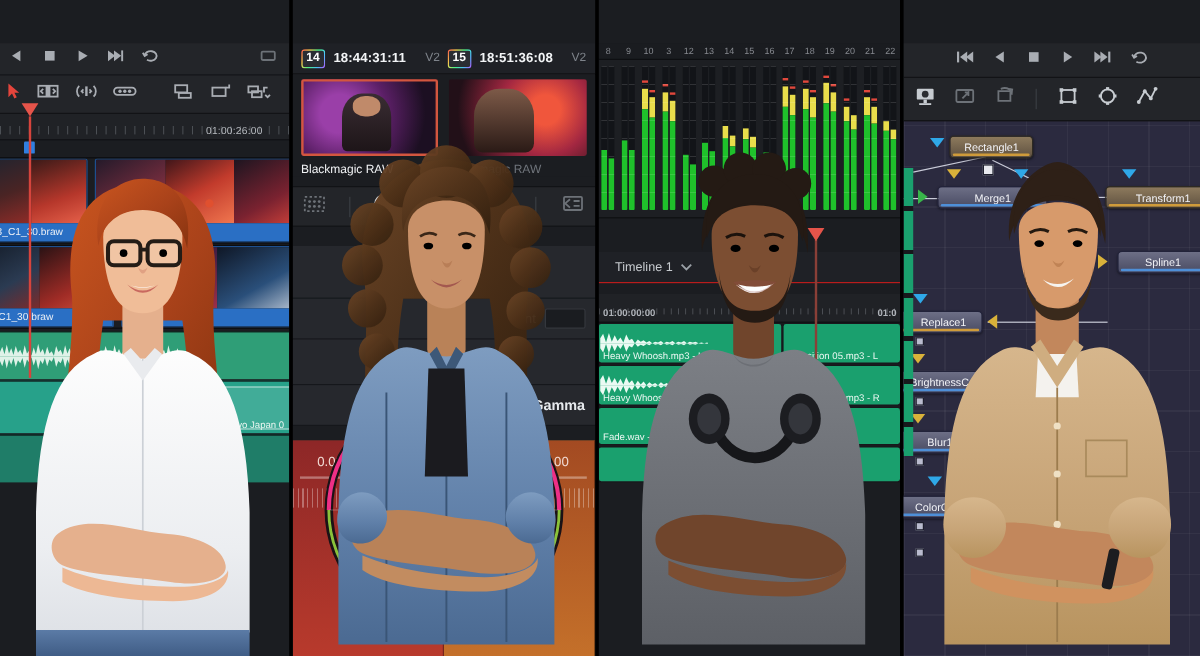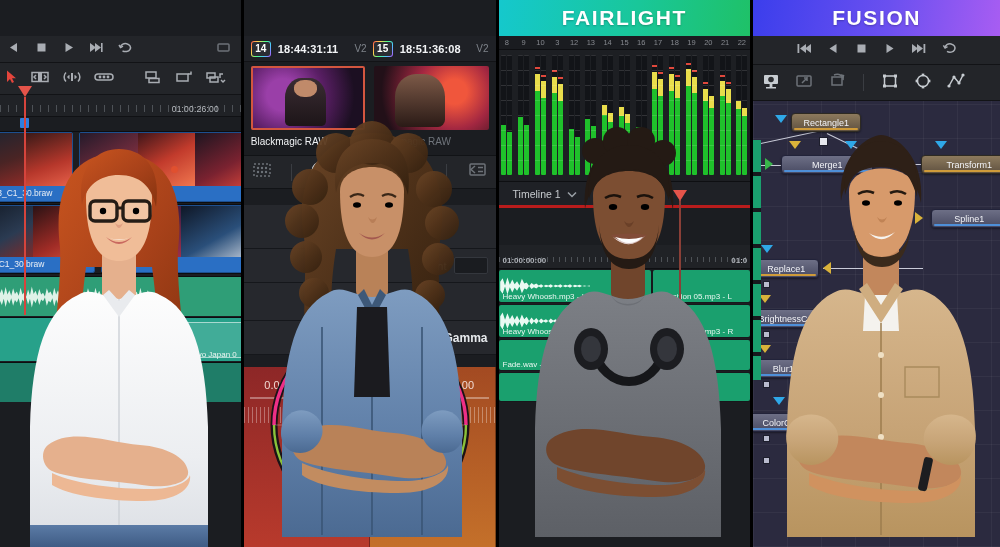--- a/index.html
+++ b/index.html
@@ -200,21 +200,22 @@
   .meter-fill .g { position: absolute; left: 0; right: 0; bottom: 0; background: #1fc12b; }
   .meter-fill .y { position: absolute; left: 0; right: 0; background: #e9dd4b; }
   .meter-peak { position: absolute; left: 0; right: 0; height: 2px; background: #e0483c; }
   .meter-ticks {
     position: absolute; inset: 0; pointer-events: none;
     background-image: repeating-linear-gradient(180deg,
       rgba(255,255,255,.13) 0 1px, transparent 1px 15px);
   }
   .timeline-sel {
     height: 26px; background: #1f2126; padding-left: 14px; gap: 6px;
-    border-bottom: 3px solid #b91c1c;
+    border-bottom: 1px solid #b91c1c;
+    margin-top: 28px;
   }
   .timeline-sel span { font-size: 10.5px; color: #c6cace; }
   .fl-ruler {
     height: 24px; background: #202226; position: relative;
     border-bottom: 1px solid #0e0f12; overflow: hidden;
   }
   .fl-tc {
     position: absolute; left: 4px; bottom: 3px;
     font-size: 8px; color: #aeb2b8; font-weight: bold;
   }
@@ -682,23 +683,20 @@
       <ellipse class="p-eye" cx="145" cy="88" rx="4" ry="2.8"></ellipse>
       <path fill="none" stroke="#3a2718" stroke-width="2.2" d="M106 80 q7 -5, 14 -1 M138 79 q7 -4, 14 1"></path>
       <path fill="#b87e57" d="M124 100 q5 12, 9 0 q-5 5, -9 0 Z"></path>
       <path fill="#a3584f" d="M115 116 q13 9, 26 0 q-13 13, -26 0 Z"></path>
     </svg>
   </div>
 
   <div class="divider"></div>
 
   <div class="panel fairlight">
-    <div class="banner bn-fairlight">
-      <div class="banner-label">FAIRLIGHT</div>
-    </div>
 
     <div class="chrome" style="top:36px;">
       <div class="meter-scale">
         <div class="meter-nums" id="meter-nums">
             <div class="meter-num">8</div>
             <div class="meter-num">9</div>
             <div class="meter-num">10</div>
             <div class="meter-num">3</div>
             <div class="meter-num">12</div>
             <div class="meter-num">13</div>
@@ -1061,23 +1059,20 @@
       <path fill="#241a14" d="M100 108 C102 140, 114 152, 130 152 C146 152, 158 140, 160 108 C158 132, 148 142, 130 142 C112 142, 102 132, 100 108 Z"></path>
       <path fill="#fff" d="M114 120 q16 10, 32 -1 q-16 16, -32 1 Z"></path>
       <path fill="#8f4a44" d="M112 118 q18 -3, 36 0 q-18 18, -36 0 Z" opacity=".35"></path>
       <path fill="#fdfdfd" d="M116 120 q14 4, 28 0 q-14 12, -28 0 Z"></path>
     </svg>
   </div>
 
   <div class="divider"></div>
 
   <div class="panel fusion">
-    <div class="banner bn-fusion">
-      <div class="banner-label">FUSION</div>
-    </div>
 
     <div class="chrome" style="top:36px;">
       <div class="bar fu-transport">
         <span>
           <svg width="16" height="13" viewBox="0 0 16 13">
               <rect class="icon solid" x="1.5" y="2" width="1.8" height="9"></rect>
               <polygon class="icon solid" points="10,2 10,11 4,6.5"></polygon>
               <polygon class="icon solid" points="15,2 15,11 9,6.5"></polygon>
             </svg>
         </span>

